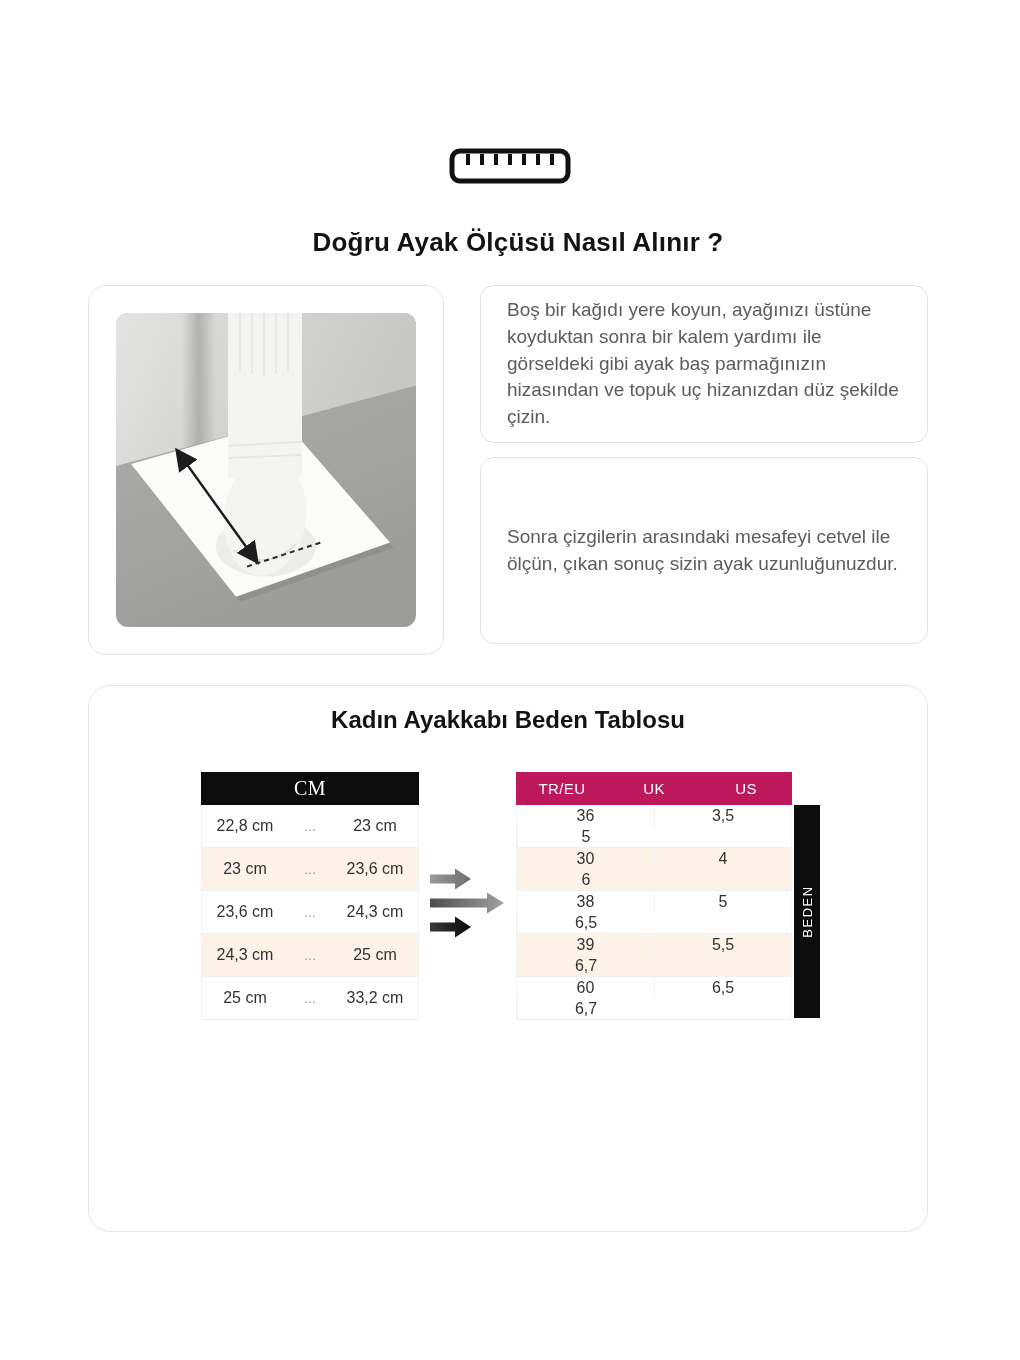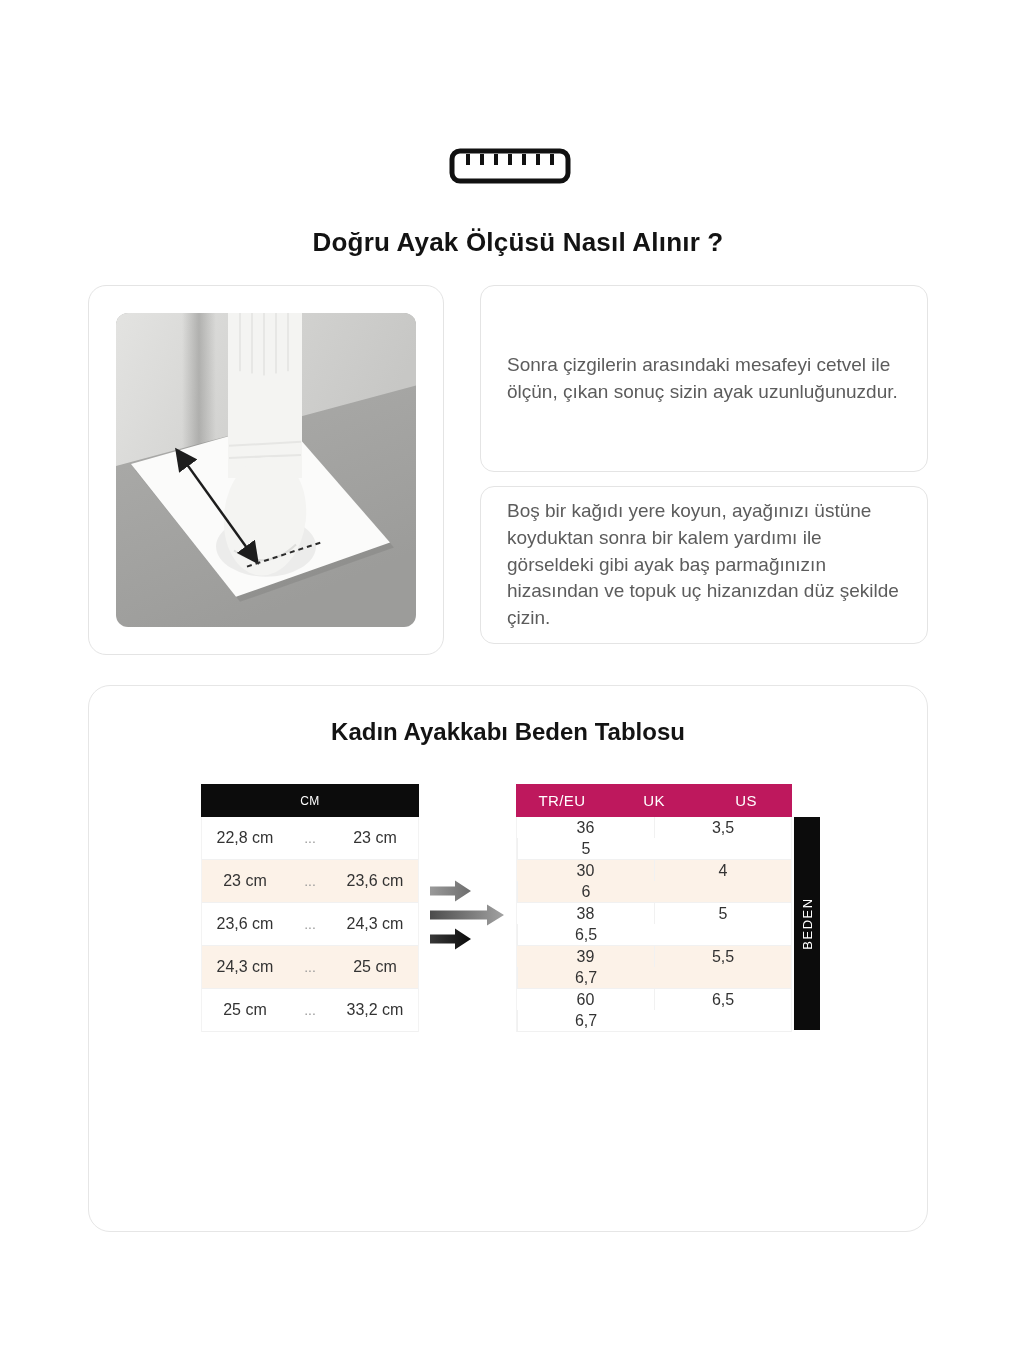--- a/index.html
+++ b/index.html
@@ -20,25 +20,25 @@
   .text-col{flex:1;display:flex;flex-direction:column;gap:14px;}
   .info-card{box-sizing:border-box;border:1px solid #e4e4e4;border-radius:14px;background:#fff;
              display:flex;align-items:center;padding:18px 26px;}
   .info-card p{margin:0;font-size:19px;line-height:1.42;color:#5c5c5c;}
   .info-card.first{height:158px;}
   .info-card.second{height:187px;}
 
   
   .size-card{position:absolute;top:685px;left:88px;width:840px;height:547px;box-sizing:border-box;
              border:1px solid #e6e6e6;border-radius:22px;background:#fff;}
-  .size-title{margin:32px 0 0 0;text-align:center;font-size:24px;font-weight:700;color:#131313;}
+  .size-title{margin:20px 0 0 0;text-align:center;font-size:24px;font-weight:700;color:#131313;}
   .tables-row{margin:38px 0 0 112px;display:flex;align-items:flex-start;}
 
   .table-header{height:33px;background:#0c0c0c;color:#fff;display:flex;align-items:center;
-                justify-content:center;font-size:12px;font-weight:500;letter-spacing:.4px;}
+                justify-content:center;font-size:20px;font-weight:500;letter-spacing:.4px;font-family:Liberation Serif, serif;}
   .size-header{display:grid;grid-template-columns:repeat(3,1fr);height:33px;background:#be185d;}
   .size-header span{display:flex;align-items:center;justify-content:center;color:#fff;
                     font-size:15px;font-weight:500;letter-spacing:.4px;}
   .table-body{border-left:1px solid #f3f3f3;border-right:1px solid #f3f3f3;}
 
   .cm-table{width:218px;}
   .cm-row{height:42px;display:grid;grid-template-columns:1fr 44px 1fr;align-items:center;
           text-align:center;font-size:16px;color:#333;border-bottom:1px solid #f1f1f1;background:#fff;}
   .dots{color:#9a9a9a;font-size:14px;}
 
@@ -122,25 +122,25 @@
           <line x1="113" y1="144" x2="185" y2="141" stroke="#e6e6e4" stroke-width="2"></line>
           <ellipse cx="149" cy="202" rx="41" ry="59" fill="#f4f4f2" transform="rotate(6 149 202)"></ellipse>
           <path d="M118,236 Q150,258 180,230" fill="none" stroke="#dddddb" stroke-width="2"></path>
           <line x1="62" y1="138" x2="140" y2="246" stroke="#1d1d1d" stroke-width="2.5" marker-start="url(#ah)" marker-end="url(#ah)"></line>
           <line x1="131" y1="252" x2="208" y2="227" stroke="#2b2b2b" stroke-width="2" stroke-dasharray="5 4"></line>
         </svg>
       </div>
     </div>
 
     <div class="text-col">
+      <div class="info-card first">
+        <p>Boş bir kağıdı yere koyun, ayağınızı üstüne koyduktan sonra bir kalem yardımı ile görseldeki gibi ayak baş parmağınızın hizasından ve topuk uç hizanızdan düz şekilde çizin.</p>
+      </div>
       <div class="info-card second">
         <p>Sonra çizgilerin arasındaki mesafeyi cetvel ile ölçün, çıkan sonuç sizin ayak uzunluğunuzdur.</p>
-      </div>
-      <div class="info-card first">
-        <p>Boş bir kağıdı yere koyun, ayağınızı üstüne koyduktan sonra bir kalem yardımı ile görseldeki gibi ayak baş parmağınızın hizasından ve topuk uç hizanızdan düz şekilde çizin.</p>
       </div>
     </div>
   </div>
 
   <div class="size-card">
     <h2 class="size-title">Kadın Ayakkabı Beden Tablosu</h2>
 
     <div class="tables-row">
 
       <div class="cm-table">

